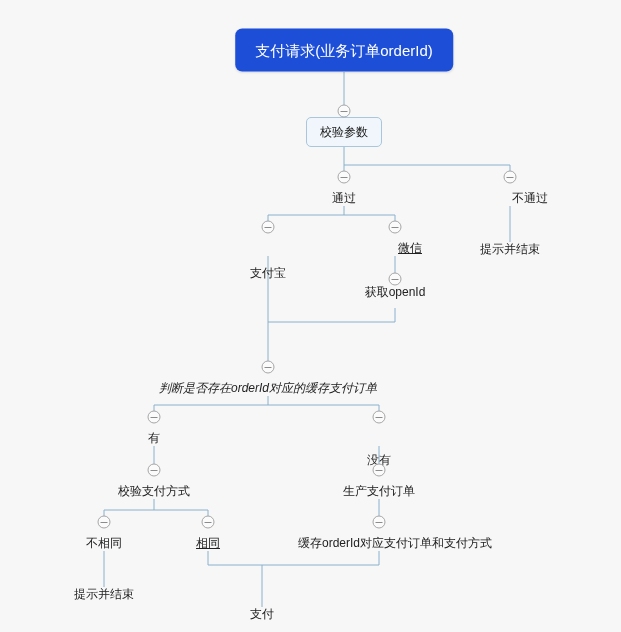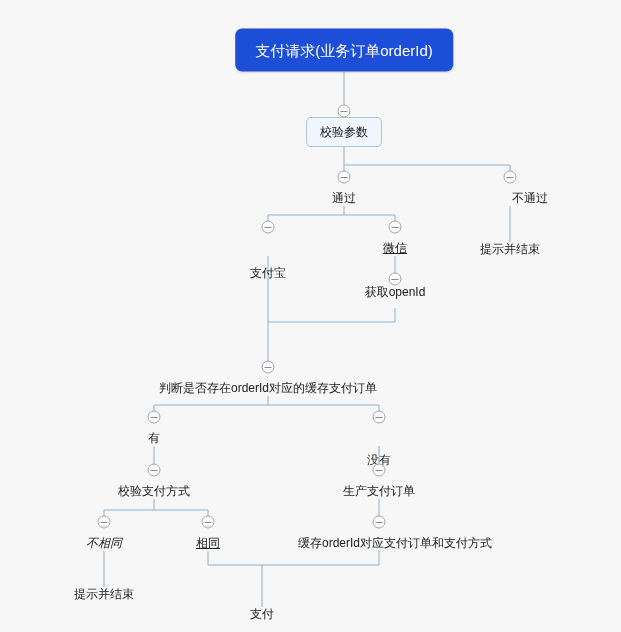--- a/index.html
+++ b/index.html
@@ -105,35 +105,35 @@
       <div class="node root" style="left: 344px; top: 50px; transform: translate(-50%, -50%);">支付请求(业务订单orderId)</div>
       <div class="node boxed" style="left: 344px; top: 132px; transform: translate(-50%, -50%);">校验参数</div>
       <div class="toggle" style="left: 344px; top: 111px;"></div>
       <div class="node" style="left: 344px; top: 198px; transform: translate(-50%, -50%); text-align: center;">通过</div>
       <div class="toggle" style="left: 344px; top: 177px;"></div>
       <div class="node" style="left: 494px; top: 198px; transform: translate(-50%, -50%); margin-left: 36px;">不通过</div>
       <div class="toggle" style="left: 510px; top: 177px;"></div>
       <div class="node" style="left: 510px; top: 249px; transform: translate(-50%, -50%);">提示并结束</div>
       <div class="node" style="left: 268px; top: 248px; transform: translate(-50%, -50%); margin-top: 25px;">支付宝</div>
       <div class="toggle" style="left: 268px; top: 227px;"></div>
-      <div class="node" style="left: 395px; top: 248px; transform: translate(-50%, -50%); text-decoration: underline;">微信</div>
+      <div class="node" style="left: 410px; top: 248px; transform: translate(-50%, -50%); text-decoration: underline;">微信</div>
       <div class="toggle" style="left: 395px; top: 227px;"></div>
       <div class="node" style="left: 395px; top: 292px; transform: translate(-50%, -50%);">获取openId</div>
       <div class="toggle" style="left: 395px; top: 279px;"></div>
-      <div class="node" style="left: 268px; top: 388px; transform: translate(-50%, -50%);">判断是否存在orderId对应的缓存支付订单</div>
+      <div class="node" style="left: 268px; top: 388px; transform: translate(-50%, -50%); font-style: italic;">判断是否存在orderId对应的缓存支付订单</div>
       <div class="toggle" style="left: 268px; top: 367px;"></div>
       <div class="node" style="left: 154px; top: 438px; transform: translate(-50%, -50%);">有</div>
       <div class="toggle" style="left: 154px; top: 417px;"></div>
       <div class="node" style="left: 379px; top: 460px; transform: translate(-50%, -50%);">没有</div>
       <div class="toggle" style="left: 379px; top: 417px;"></div>
       <div class="node" style="left: 154px; top: 491px; transform: translate(-50%, -50%); text-align: right;">校验支付方式</div>
       <div class="toggle" style="left: 154px; top: 470px;"></div>
       <div class="node" style="left: 379px; top: 491px; transform: translate(-50%, -50%);">生产支付订单</div>
       <div class="toggle" style="left: 379px; top: 470px;"></div>
-      <div class="node" style="left: 104px; top: 543px; transform: translate(-50%, -50%); font-style: italic;">不相同</div>
+      <div class="node" style="left: 104px; top: 543px; transform: translate(-50%, -50%);">不相同</div>
       <div class="toggle" style="left: 104px; top: 522px;"></div>
       <div class="node" style="left: 208px; top: 543px; transform: translate(-50%, -50%); text-decoration: underline;">相同</div>
       <div class="toggle" style="left: 208px; top: 522px;"></div>
       <div class="node" style="left: 379px; top: 543px; transform: translate(-50%, -50%); margin-left: 16px;">缓存orderId对应支付订单和支付方式</div>
       <div class="toggle" style="left: 379px; top: 522px;"></div>
       <div class="node" style="left: 104px; top: 594px; transform: translate(-50%, -50%);">提示并结束</div>
       <div class="node" style="left: 262px; top: 614px; transform: translate(-50%, -50%);">支付</div>
     </div>
 </div>
 

